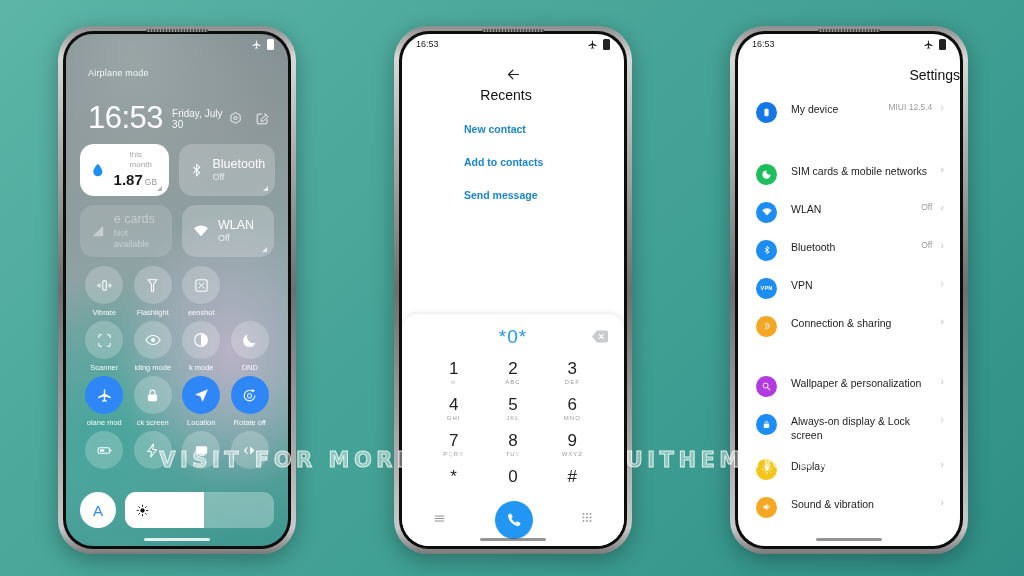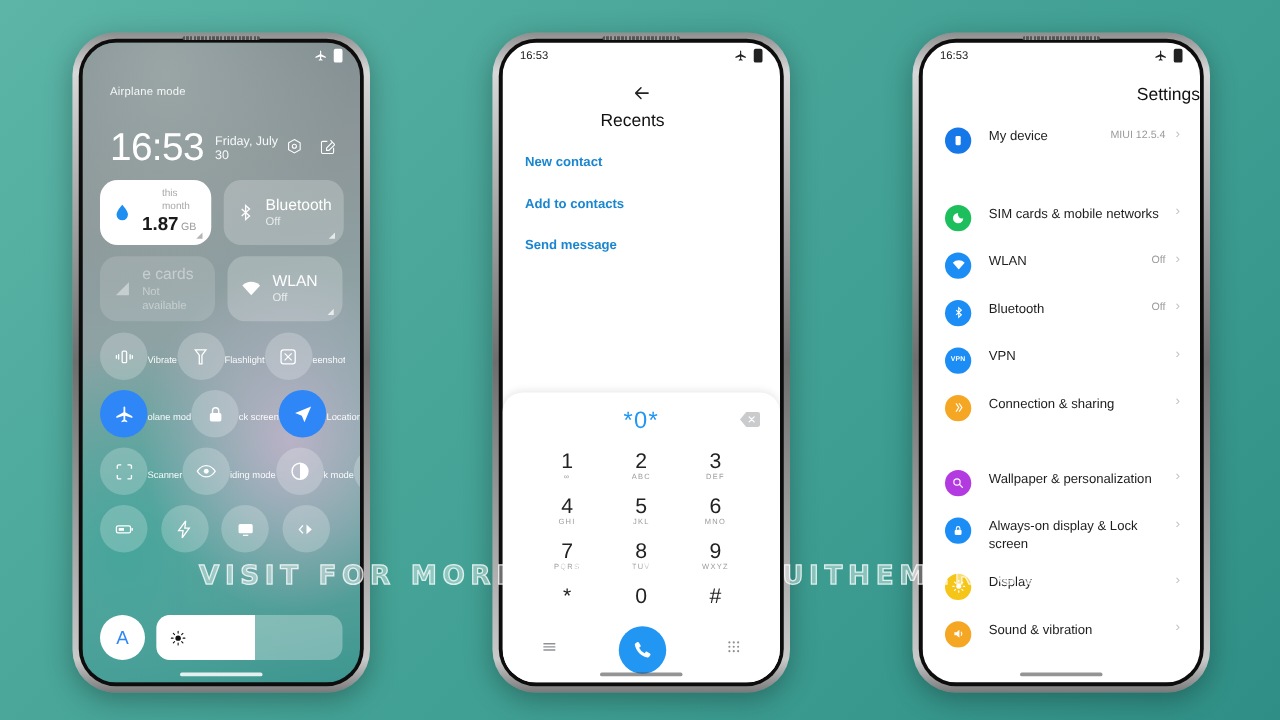--- a/index.html
+++ b/index.html
@@ -114,21 +114,21 @@
   .bigtile.white .tile-corner { border-bottom-color: rgba(90,90,90,.45); }
   .tile-txt { display:flex; flex-direction:column; justify-content:center; line-height:1.25; }
   .tile-sub { font-size: 8px; color: rgba(255,255,255,.72); }
   .bigtile.white .tile-sub { color: #a8a8a8; margin-left: 16px; }
   .tile-main { font-size: 12.5px; font-weight: 500; }
   .bigtile.white .tile-main { font-size: 15px; font-weight: 700; color:#1a1a1a; }
   .tile-unit { font-size: 8.5px; font-weight: 400; color:#9a9a9a; margin-left:2px; }
   .tile-off { font-size: 9px; color: rgba(255,255,255,.75); }
   .bigtile.dim .tile-main, .bigtile.dim .tile-off { color: rgba(255,255,255,.42); }
   .qs {
-    display: flex; flex-direction: row; align-items: center;
+    display: flex; flex-direction: column; align-items: center;
   }
   .qs-circle {
     width: 38px; height: 38px; border-radius: 50%;
     background: rgba(255,255,255,.22);
     display: flex; align-items: center; justify-content: center;
     margin-bottom: 4px;
   }
   .qs-circle.on { background: #2f87f7; }
   .qs-label {
     font-size: 7.5px; color: rgba(255,255,255,.95);
@@ -157,21 +157,21 @@
     width: 53%; background:#fff;
     display:flex; align-items:center; padding-left: 11px;
   }
 
   
   #dial-screen { width:100%; height:100%; background:#fff; color:#111; position:relative; }
   .dial-header {
     display:flex; align-items:center; padding: 12px 16px 6px; flex-direction: column;
   }
   .dial-title { flex:1; text-align:center; font-size:14px; font-weight:500; margin-right:14px; }
-  .dial-links { padding: 14px 18px 0; }
+  .dial-links { padding: 14px 18px 0; margin-left: 44px; }
   .dial-link {
     color:#1a86d0; font-size:10.5px; font-weight:600; margin-bottom: 21px;
   }
   .dial-panel {
     position:absolute; left:0; right:0; bottom:0; top:280px;
     background:#fff;
     border-radius: 16px 16px 0 0;
     box-shadow: 0 -1px 7px rgba(0,0,0,.10);
     padding-top: 10px;
   }
@@ -340,20 +340,57 @@
                   <rect x="4" y="4" width="16" height="16" rx="3" fill="none" stroke="#fff" stroke-width="1.5"></rect>
                   <path d="M8 8l8 8M16 8l-8 8" stroke="#fff" stroke-width="1.4"></path>
                 </svg>
               </div>
               <div class="qs-label">eenshot</div>
             </div>
           </div>
 
           <div class="qs-row">
             <div class="qs">
+              <div class="qs-circle">
+                <svg width="17" height="17" viewBox="0 0 24 24">
+                  <path fill="none" stroke="#fff" stroke-width="1.5" d="M4 8.5V5.5a1.5 1.5 0 0 1 1.5-1.5h3M20 8.5V5.5A1.5 1.5 0 0 0 18.5 4h-3M4 15.5v3A1.5 1.5 0 0 0 5.5 20h3M20 15.5v3a1.5 1.5 0 0 1-1.5 1.5h-3"></path>
+                </svg>
+              </div>
+              <div class="qs-label">Scanner</div>
+            </div>
+            <div class="qs">
+              <div class="qs-circle">
+                <svg width="18" height="18" viewBox="0 0 24 24">
+                  <path fill="none" stroke="#fff" stroke-width="1.5" d="M2.5 12S6 6 12 6s9.5 6 9.5 6-3.5 6-9.5 6-9.5-6-9.5-6z"></path>
+                  <circle cx="12" cy="12" r="2.6" fill="#fff"></circle>
+                </svg>
+              </div>
+              <div class="qs-label">iding mode</div>
+            </div>
+            <div class="qs">
+              <div class="qs-circle">
+                <svg width="18" height="18" viewBox="0 0 24 24">
+                  <circle cx="12" cy="12" r="8.5" fill="none" stroke="#fff" stroke-width="1.5"></circle>
+                  <path fill="#fff" d="M12 3.5a8.5 8.5 0 0 1 0 17z"></path>
+                </svg>
+              </div>
+              <div class="qs-label">k mode</div>
+            </div>
+            <div class="qs">
+              <div class="qs-circle">
+                <svg width="17" height="17" viewBox="0 0 24 24">
+                  <path fill="#fff" d="M20.5 15.2A9 9 0 0 1 9 3.7a9 9 0 1 0 11.5 11.5z"></path>
+                </svg>
+              </div>
+              <div class="qs-label">DND</div>
+            </div>
+          </div>
+
+          <div class="qs-row">
+            <div class="qs">
               <div class="qs-circle on">
                 <svg width="17" height="17" viewBox="0 0 24 24">
                   <path fill="#fff" d="M21 14l-8-4.5V4a1 1 0 0 0-2 0v5.5L3 14v2l8-2.5V18l-2.2 1.4V21l3.2-1 3.2 1v-1.6L13 18v-4.5l8 2.5z"></path>
                 </svg>
               </div>
               <div class="qs-label">olane mod</div>
             </div>
             <div class="qs">
               <div class="qs-circle">
                 <svg width="17" height="17" viewBox="0 0 24 24">
@@ -373,57 +410,20 @@
             </div>
             <div class="qs">
               <div class="qs-circle on">
                 <svg width="17" height="17" viewBox="0 0 24 24">
                   <path fill="none" stroke="#fff" stroke-width="1.5" d="M19.5 12a7.5 7.5 0 1 1-3.2-6.1"></path>
                   <path fill="#fff" d="M15.5 2.8l4.4 2.6-4.6 2.2z"></path>
                   <rect x="9.5" y="9.5" width="5" height="6" rx="1" fill="none" stroke="#fff" stroke-width="1.4"></rect>
                 </svg>
               </div>
               <div class="qs-label">Rotate off</div>
-            </div>
-          </div>
-
-          <div class="qs-row">
-            <div class="qs">
-              <div class="qs-circle">
-                <svg width="17" height="17" viewBox="0 0 24 24">
-                  <path fill="none" stroke="#fff" stroke-width="1.5" d="M4 8.5V5.5a1.5 1.5 0 0 1 1.5-1.5h3M20 8.5V5.5A1.5 1.5 0 0 0 18.5 4h-3M4 15.5v3A1.5 1.5 0 0 0 5.5 20h3M20 15.5v3a1.5 1.5 0 0 1-1.5 1.5h-3"></path>
-                </svg>
-              </div>
-              <div class="qs-label">Scanner</div>
-            </div>
-            <div class="qs">
-              <div class="qs-circle">
-                <svg width="18" height="18" viewBox="0 0 24 24">
-                  <path fill="none" stroke="#fff" stroke-width="1.5" d="M2.5 12S6 6 12 6s9.5 6 9.5 6-3.5 6-9.5 6-9.5-6-9.5-6z"></path>
-                  <circle cx="12" cy="12" r="2.6" fill="#fff"></circle>
-                </svg>
-              </div>
-              <div class="qs-label">iding mode</div>
-            </div>
-            <div class="qs">
-              <div class="qs-circle">
-                <svg width="18" height="18" viewBox="0 0 24 24">
-                  <circle cx="12" cy="12" r="8.5" fill="none" stroke="#fff" stroke-width="1.5"></circle>
-                  <path fill="#fff" d="M12 3.5a8.5 8.5 0 0 1 0 17z"></path>
-                </svg>
-              </div>
-              <div class="qs-label">k mode</div>
-            </div>
-            <div class="qs">
-              <div class="qs-circle">
-                <svg width="17" height="17" viewBox="0 0 24 24">
-                  <path fill="#fff" d="M20.5 15.2A9 9 0 0 1 9 3.7a9 9 0 1 0 11.5 11.5z"></path>
-                </svg>
-              </div>
-              <div class="qs-label">DND</div>
             </div>
           </div>
 
           <div class="qs-row">
             <div class="qs">
               <div class="qs-circle">
                 <svg width="17" height="17" viewBox="0 0 24 24">
                   <rect x="3" y="8" width="16" height="8" rx="2" fill="none" stroke="#fff" stroke-width="1.5"></rect>
                   <rect x="5.6" y="10.4" width="6" height="3.2" fill="#fff"></rect>
                   <rect x="20" y="10.5" width="1.6" height="3" fill="#fff"></rect>

